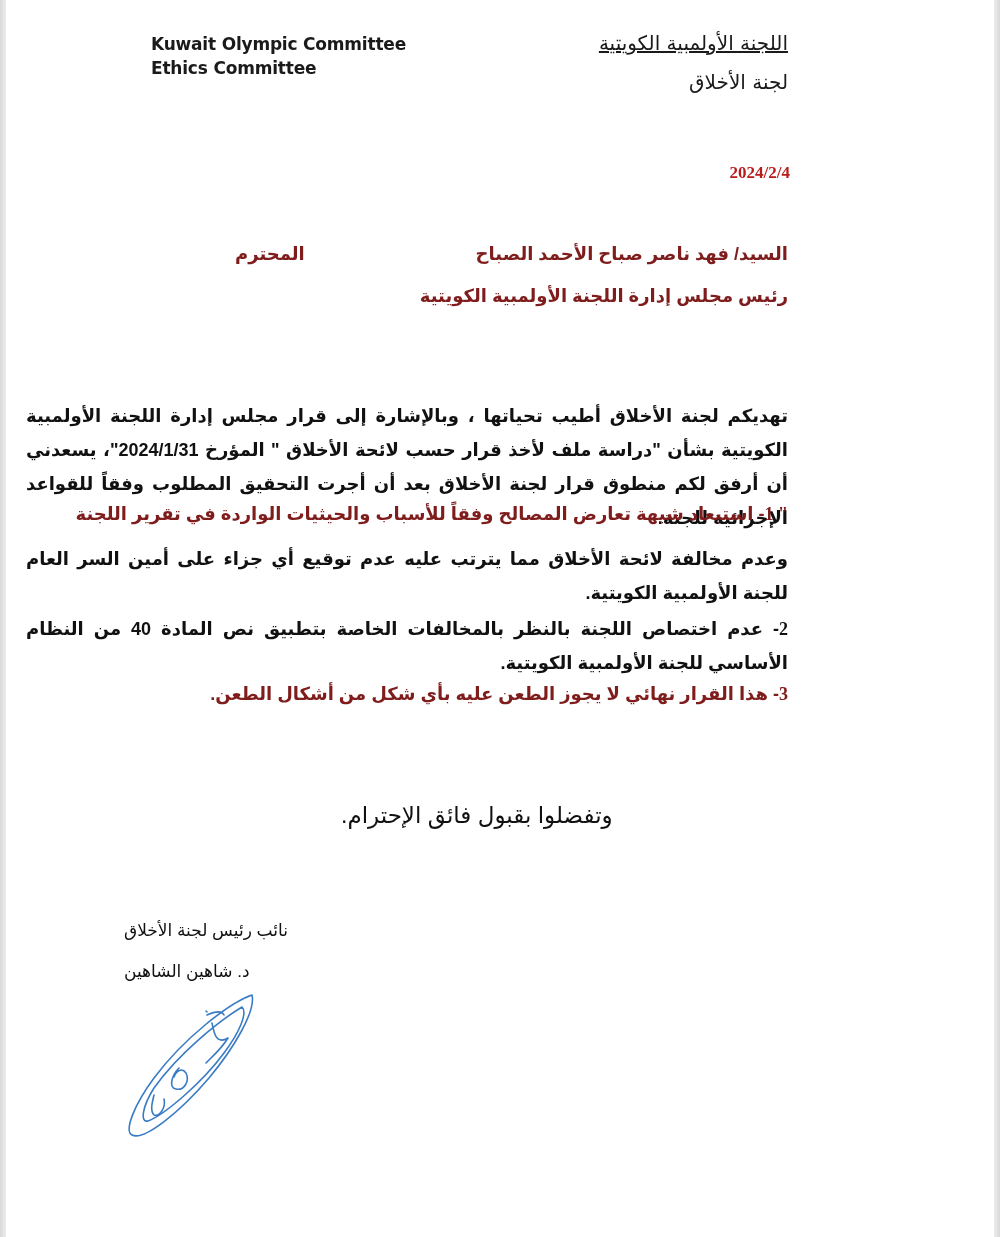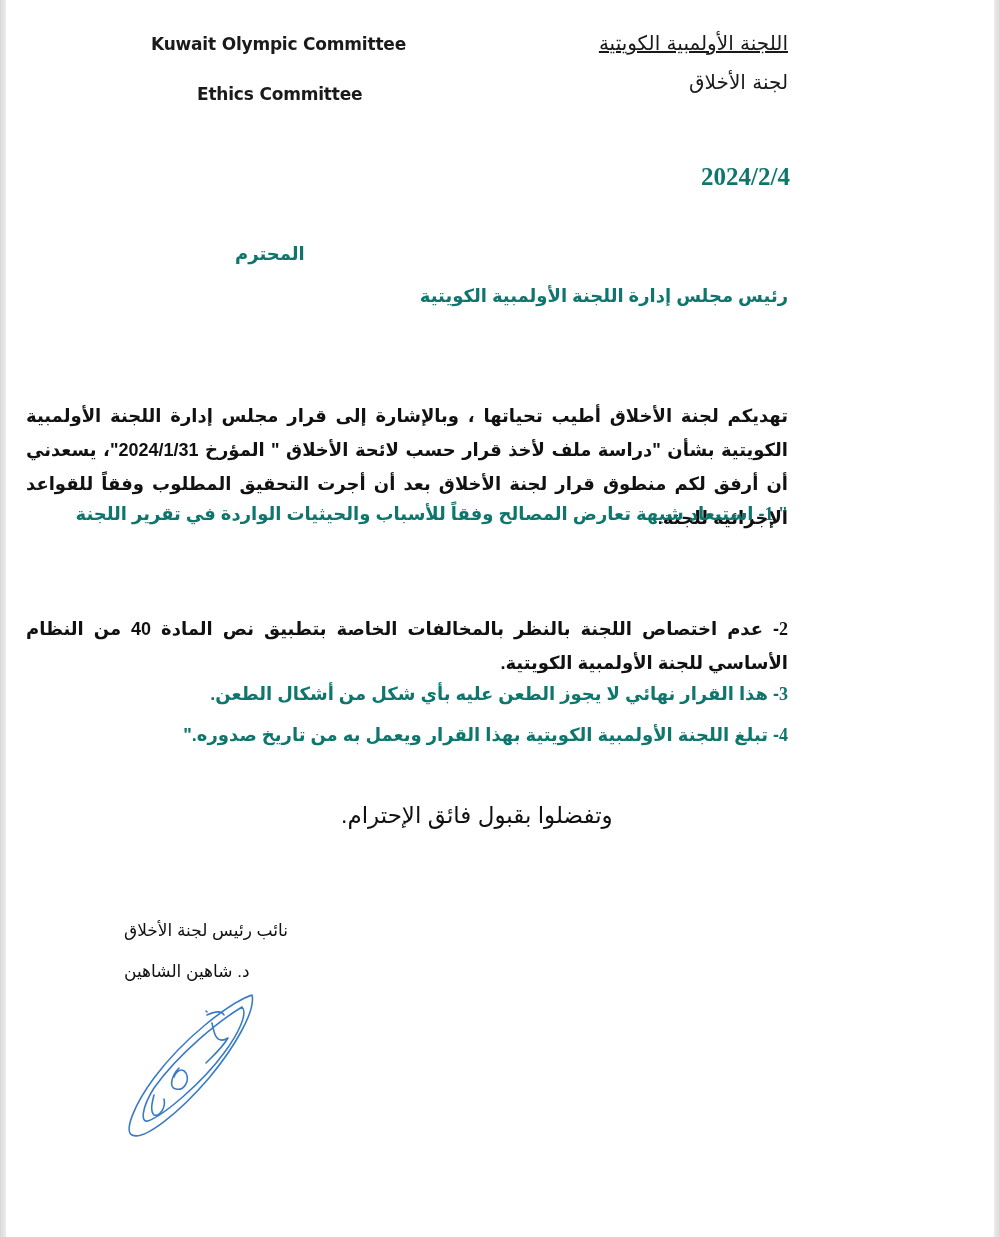--- a/index.html
+++ b/index.html
@@ -40,30 +40,30 @@
   .lh-ar {
     font-family: "DejaVu Sans", "Liberation Sans", sans-serif;
     font-size: 20px;
     color: #1a1a1a;
     direction: rtl;
   }
 
   .date {
     font-family: "Liberation Serif", "DejaVu Serif", serif;
     font-weight: bold;
-    font-size: 25px;
-    color: #0f766e;
+    font-size: 17px;
+    color: #b91c1c;
   }
 
   .ar-bold {
     direction: rtl;
     font-family: "Liberation Sans", "DejaVu Sans", sans-serif;
     font-weight: bold;
     font-size: 18px;
-    color: #0f766e;
+    color: #7f1d1d;
   }
   .ar-regular {
     direction: rtl;
     font-family: "Liberation Sans", "DejaVu Sans", sans-serif;
     font-size: 18px;
     color: #111;
   }
 
   .para {
     position: absolute;
@@ -91,49 +91,48 @@
 </style>
 </head>
 <body>
 
 <div class="edge-left"></div>
 <div class="edge-right"></div>
 
 <div class="page">
 
   <div class="abs lh-en" style="left:145px; top:34px;">Kuwait Olympic Committee</div>
-  <div class="abs lh-en" style="left:145px; top:84px;margin-left:46px;">Ethics Committee</div>
+  <div class="abs lh-en" style="left:145px; top:58px;">Ethics Committee</div>
 
   <div class="abs lh-ar" style="right:116px; top:31px;text-decoration:underline;">اللجنة الأولمبية الكويتية</div>
   <div class="abs lh-ar" style="right:116px; top:70px;">لجنة الأخلاق</div>
 
   <div class="abs date" style="right:114px; top:163px;">2024/2/4</div>
 
+  <div class="abs ar-bold" style="right:116px; top:243px;">السيد/ فهد ناصر صباح الأحمد الصباح</div>
   <div class="abs ar-bold" style="left:229px; top:243px; direction:rtl;">المحترم</div>
   <div class="abs ar-bold" style="right:116px; top:285px;">رئيس مجلس إدارة اللجنة الأولمبية الكويتية</div>
 
 
   <div class="para" style="right:116px; top:399px; width:762px;">تهديكم لجنة الأخلاق أطيب تحياتها ، وبالإشارة إلى قرار مجلس إدارة اللجنة الأولمبية الكويتية بشأن "دراسة ملف لأخذ قرار حسب لائحة الأخلاق " المؤرخ 2024/1/31"، يسعدني أن أرفق لكم منطوق قرار لجنة الأخلاق بعد أن أجرت التحقيق المطلوب وفقاً للقواعد الإجرائية للجنة.</div>
 
   <div class="abs ar-bold" style="right:116px; top:503px;">
     <span class="num" style="font-family:'Liberation Serif',serif;">" 1</span><span>- استبعاد شبهة تعارض المصالح وفقاً للأسباب والحيثيات الواردة في تقرير اللجنة</span>
   </div>
 
+  <div class="para" style="right:116px; top:542px; width:762px;">وعدم مخالفة لائحة الأخلاق مما يترتب عليه عدم توقيع أي جزاء على أمين السر العام للجنة الأولمبية الكويتية.</div>
 
   <div class="para" style="right:116px; top:612px; width:762px;">
     <span class="num">2</span><span>- عدم اختصاص اللجنة بالنظر بالمخالفات الخاصة بتطبيق نص المادة 40 من النظام الأساسي للجنة الأولمبية الكويتية.</span>
   </div>
 
   <div class="abs ar-bold" style="right:116px; top:683px;">
     <span class="num" style="font-family:'Liberation Serif',serif;">3</span><span>- هذا القرار نهائي لا يجوز الطعن عليه بأي شكل من أشكال الطعن.</span>
   </div>
 
-  <div class="abs ar-bold" style="right:116px; top:724px;">
-    <span class="num" style="font-family:'Liberation Serif',serif;">4</span><span>- تبلغ اللجنة الأولمبية الكويتية بهذا القرار ويعمل به من تاريخ صدوره."</span>
-  </div>
 
   <div class="abs ar-regular" style="left:335px; top:802px; font-size:23px;">وتفضلوا بقبول فائق الإحترام.</div>
 
   <div class="abs ar-regular" style="left:118px; top:920px; font-size:17px;">نائب رئيس لجنة الأخلاق</div>
   <div class="abs ar-regular" style="left:118px; top:961px; font-size:17px;">د. شاهين الشاهين</div>
 
   <svg class="signature" viewBox="0 0 140 145">
     <g fill="none" stroke="#3a7cc4" stroke-width="1.6" stroke-linecap="round" stroke-linejoin="round">
       <path d="M128 2 C 105 10, 60 45, 30 85 C 10 112, 0 138, 8 142 C 20 148, 55 120, 85 85 C 110 55, 132 18, 128 2 Z"></path>
       <path d="M118 14 C 95 28, 55 60, 30 95 C 18 114, 16 130, 24 128 C 40 122, 78 90, 100 60 C 115 40, 124 20, 118 14"></path>

